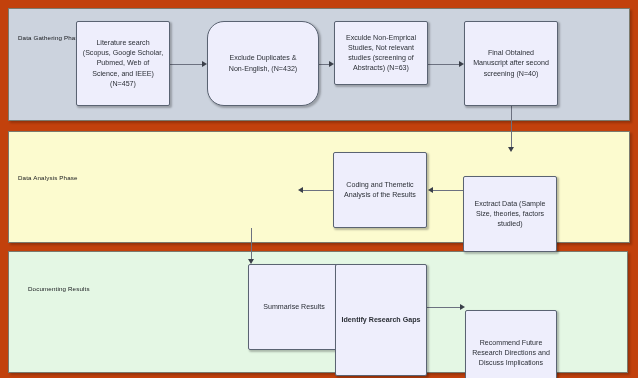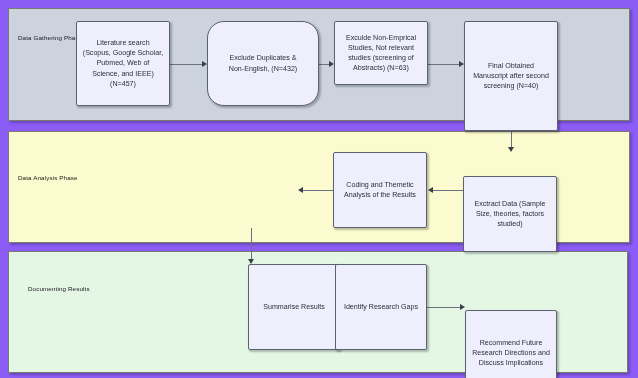--- a/index.html
+++ b/index.html
@@ -7,21 +7,21 @@
     padding: 0;
     background: #ffffff;
   }
   body {
     font-family: "Liberation Sans", sans-serif;
   }
   #canvas {
     position: relative;
     width: 638px;
     height: 378px;
-    background: #8b5cf6;
+    background: #c2410c;
     overflow: hidden;
   }
   .phase {
     position: absolute;
     box-sizing: border-box;
     border: 1px solid #7a7a6e;
     box-shadow: 2px 2px 2px rgba(0,0,0,0.22);
   }
   .phase-label {
     position: absolute;
@@ -121,38 +121,38 @@
   <div class="node" id="node-1" style="left: 207px; top: 21px; width: 112px; height: 85px; border-radius: 17px;">
     <span class="node-label">Exclude Duplicates &amp;
 Non-English,  (N=432)</span>
   </div>
   <div class="node" id="node-2" style="left: 334px; top: 21px; width: 94px; height: 64px;">
     <span class="node-label">Exculde Non-Emprical
 Studies, Not relevant
 studies  (screening of
 Abstracts) (N=63)</span>
   </div>
-  <div class="node" id="node-3" style="left: 464px; top: 21px; width: 94px; height: 110px;">
+  <div class="node" id="node-3" style="left: 464px; top: 21px; width: 94px; height: 85px;">
     <span class="node-label">Final Obtained
 Manuscript after second
 screening (N=40)</span>
   </div>
   <div class="node" id="node-5" style="left: 333px; top: 152px; width: 94px; height: 76px;">
     <span class="node-label">Coding and Themetic
 Analysis of the Results</span>
   </div>
   <div class="node" id="node-6" style="left: 463px; top: 152px; width: 94px; height: 76px; margin-top: 24px;">
     <span class="node-label">Exctract Data (Sample
 Size, theories, factors
 studied)</span>
   </div>
   <div class="node" id="node-7" style="left: 206px; top: 264px; width: 92px; height: 86px; margin-left: 42px;">
     <span class="node-label">Summarise Results</span>
   </div>
-  <div class="node" id="node-8" style="left: 335px; top: 264px; width: 92px; height: 86px;">
+  <div class="node" id="node-8" style="left: 335px; top: 264px; width: 92px; height: 112px; font-weight: bold;">
     <span class="node-label">Identify Research Gaps</span>
   </div>
   <div class="node" id="node-9" style="left: 465px; top: 272px; width: 92px; height: 86px; margin-top: 38px;">
     <span class="node-label">Recommend Future
 Research Directions and
 Discuss Implications</span>
   </div>
 
 </div>
 

